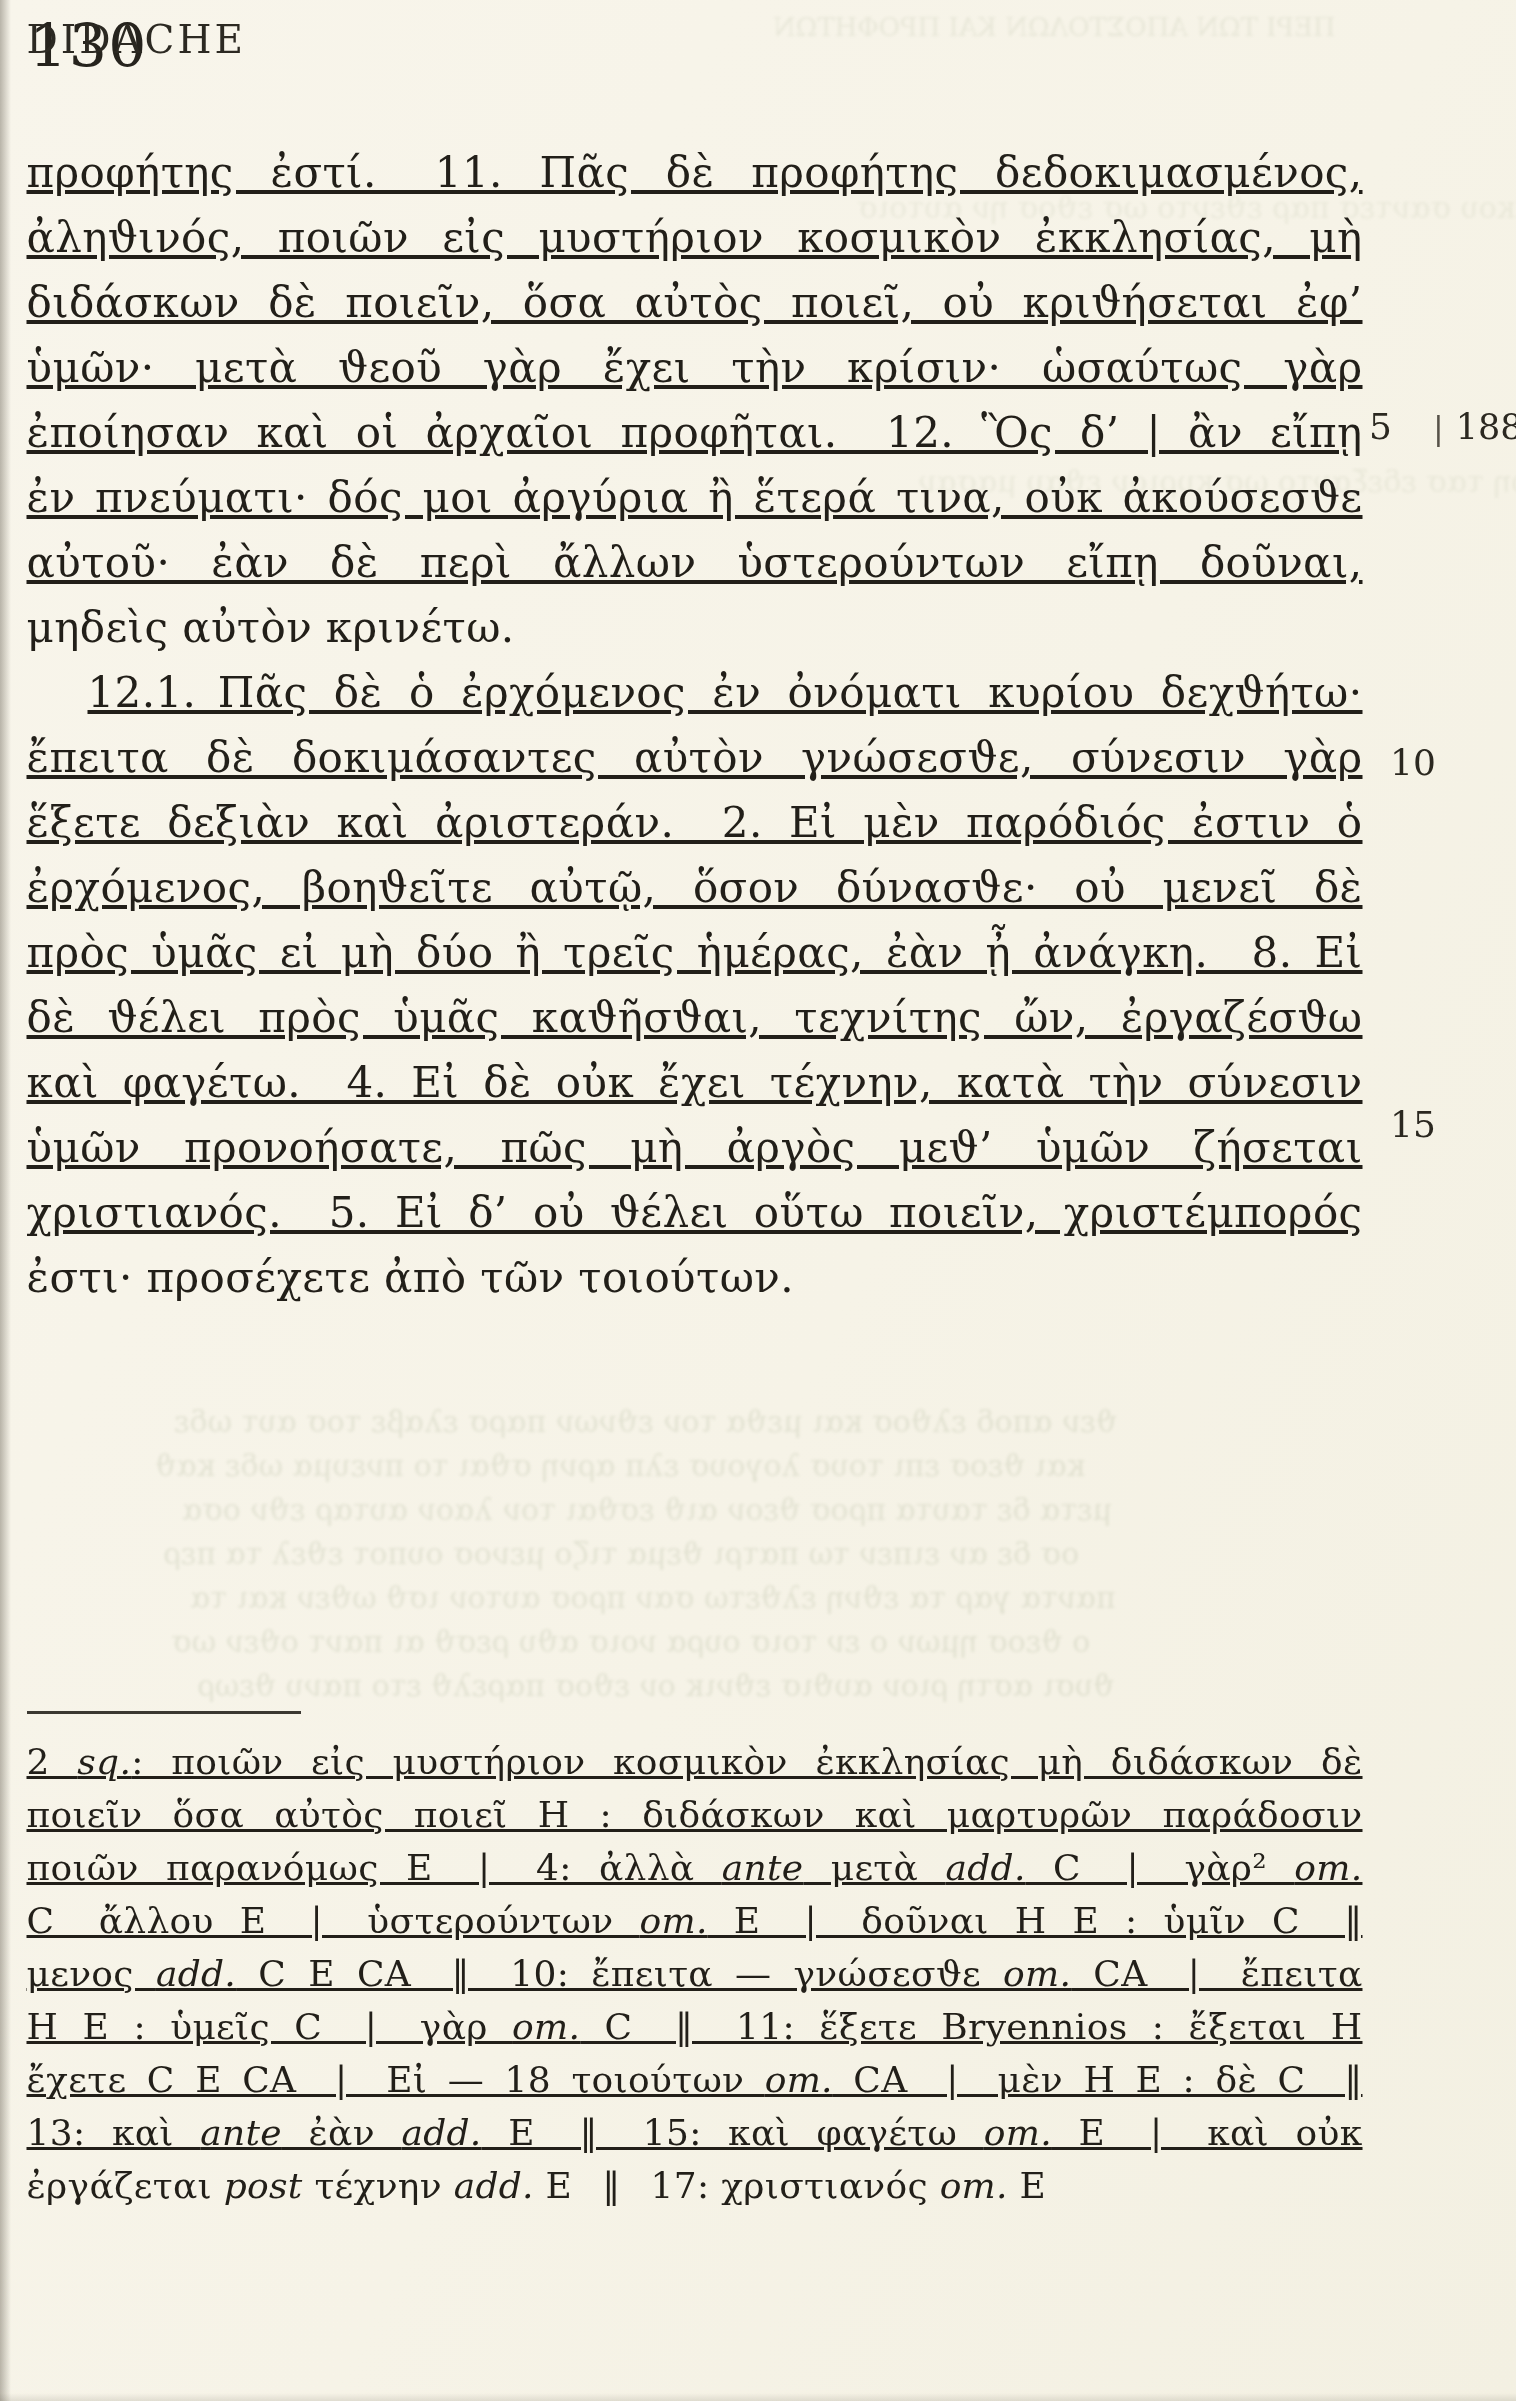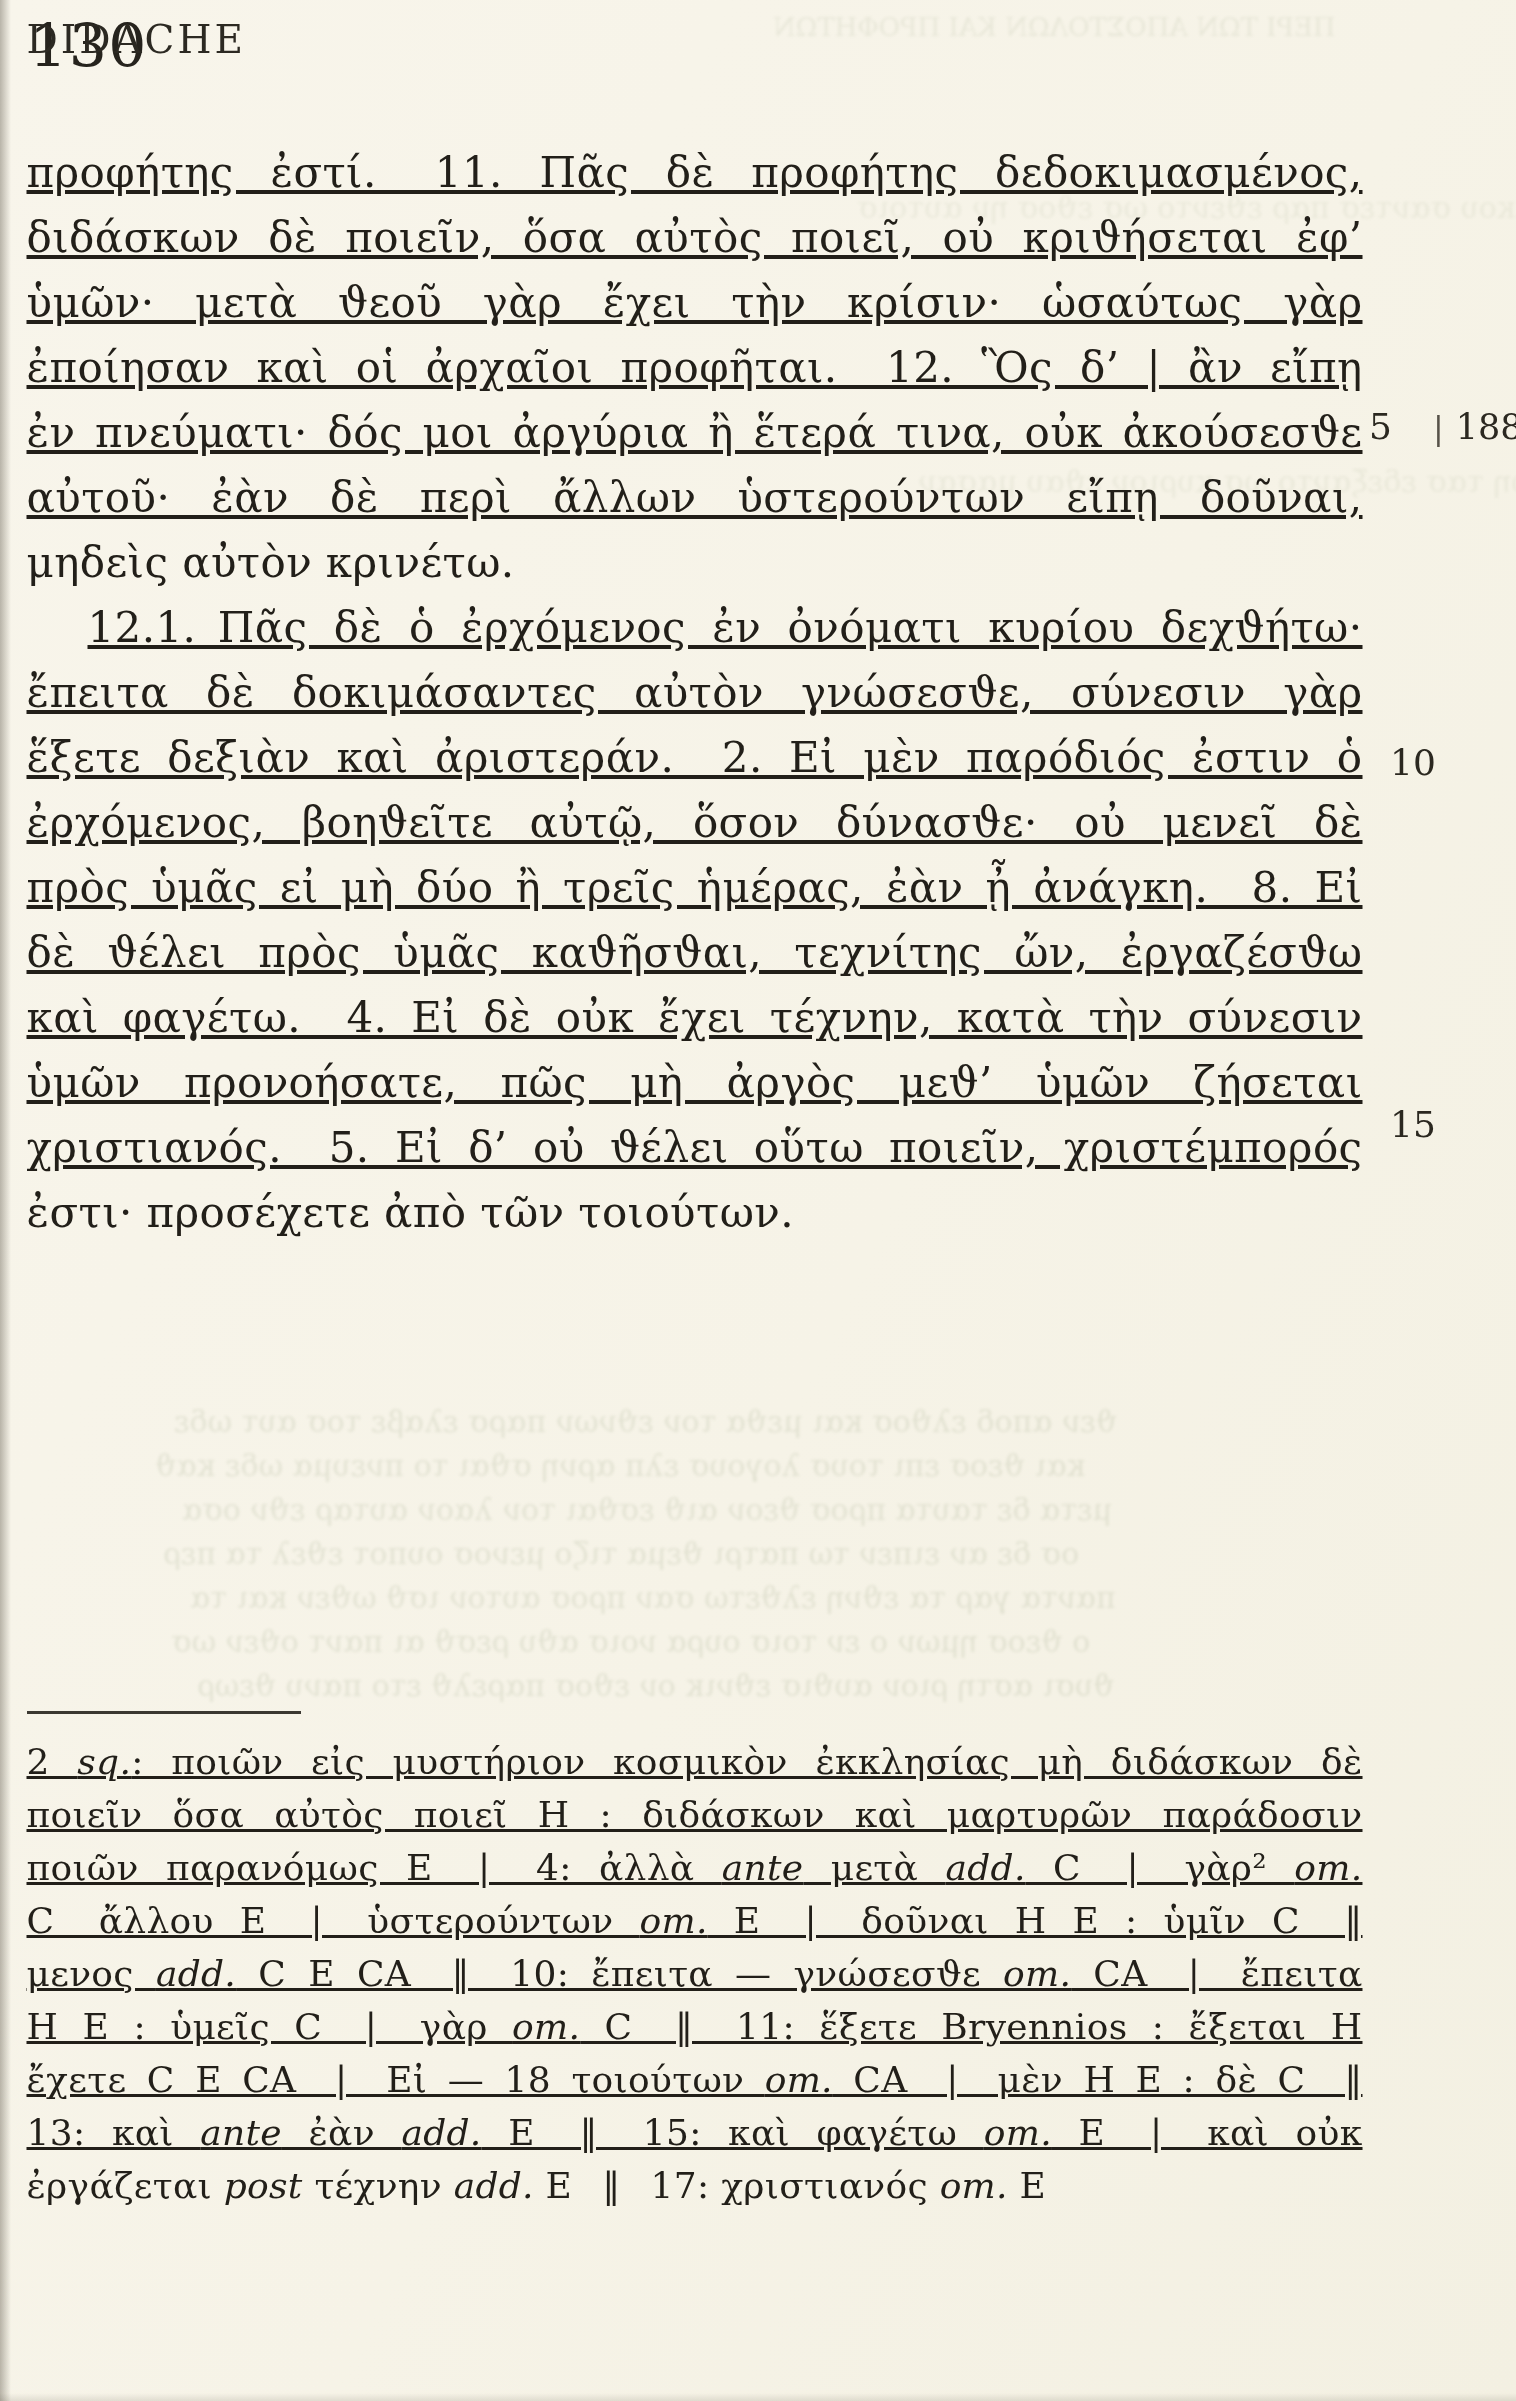--- a/index.html
+++ b/index.html
@@ -94,20 +94,21 @@
   <div class="ghost" style="left:163px;top:1536px;">οσ δε αν ειπεν τω πατρι ϑεμα τιζο μενοσ ουποτ εϑελ τα περ</div>
   <div class="ghost" style="left:190px;top:1580px;">παντα γαρ τα εϑνη ελϑετω σαν προσ αυτον ισϑ ωϑεν και τα</div>
   <div class="ghost" style="left:171px;top:1624px;">ο ϑεοσ ημων ο εν τοισ ουρα νοισ αϑυ ρεσϑ αι παντ οϑεν ωσ</div>
   <div class="ghost" style="left:197px;top:1668px;">ϑυσι αστη ριον αυϑισ εϑνικ ον εϑοσ παρελϑ ετο πανυ ϑεωρ</div>
 
   <div class="page-number">130</div>
   <div class="running-title">DIDACHE</div>
 
   <div class="main-text">
     <div class="mline j">προφήτης ἐστί.  11. Πᾶς δὲ προφήτης δεδοκιμασμένος,</div>
+    <div class="mline j">ἀληϑινός, ποιῶν εἰς μυστήριον κοσμικὸν ἐκκλησίας, μὴ</div>
     <div class="mline j">διδάσκων δὲ ποιεῖν, ὅσα αὐτὸς ποιεῖ, οὐ κριϑήσεται ἐφ’</div>
     <div class="mline j">ὑμῶν· μετὰ ϑεοῦ γὰρ ἔχει τὴν κρίσιν· ὡσαύτως γὰρ</div>
     <div class="mline j">ἐποίησαν καὶ οἱ ἀρχαῖοι προφῆται.  12. Ὃς δ’ | ἂν εἴπῃ</div>
     <div class="mline j">ἐν πνεύματι· δός μοι ἀργύρια ἢ ἕτερά τινα, οὐκ ἀκούσεσϑε</div>
     <div class="mline j">αὐτοῦ· ἐὰν δὲ περὶ ἄλλων ὑστερούντων εἴπῃ δοῦναι,</div>
     <div class="mline l">μηδεὶς αὐτὸν κρινέτω.</div>
     <div class="mline j indent">12.1. Πᾶς δὲ ὁ ἐρχόμενος ἐν ὀνόματι κυρίου δεχϑήτω·</div>
     <div class="mline j">ἔπειτα δὲ δοκιμάσαντες αὐτὸν γνώσεσϑε, σύνεσιν γὰρ</div>
     <div class="mline j">ἕξετε δεξιὰν καὶ ἀριστεράν.  2. Εἰ μὲν παρόδιός ἐστιν ὁ</div>
     <div class="mline j">ἐρχόμενος, βοηϑεῖτε αὐτῷ, ὅσον δύνασϑε· οὐ μενεῖ δὲ</div>

